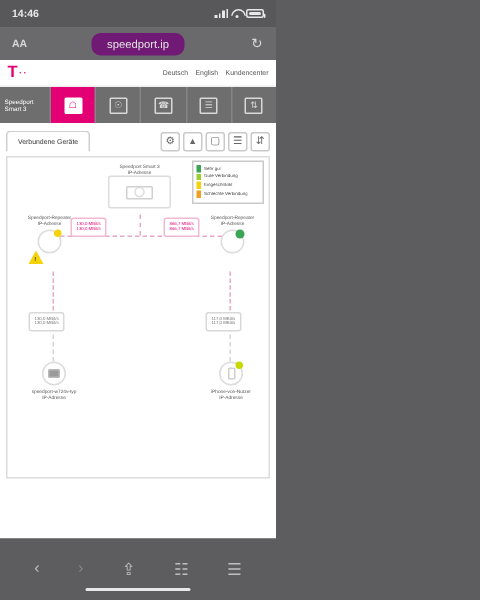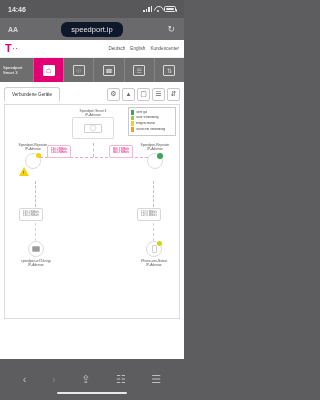--- a/index.html
+++ b/index.html
@@ -36,21 +36,21 @@
   .batt::after{content:"";position:absolute;right:-2px;top:1.5px;width:1px;height:3px;background:#e8e8e8;border-radius:0 1px 1px 0;}
   .batt i{ position:absolute;left:1px;top:1px;bottom:1px;width:8px;background:#e8e8e8;border-radius:1px;}
 
   
   .urlbar{
     height:22px; background:#6a6a6c;
     display:flex; align-items:center; justify-content:center;
     padding:0 6px; position:relative;
   }
   .url-pill{
-    background:#0f172a; border-radius:6px; height:15px;
+    background:#701a75; border-radius:6px; height:15px;
     display:flex; align-items:center; justify-content:center;
     color:#e4e4e4; font-size:7.5px; padding:0 10px;
   }
   .aa{ position:absolute; left:8px; color:#d8d8d8; font-size:7px; font-weight:bold;}
   .reload{ position:absolute; right:9px; color:#d8d8d8; font-size:9px;}
 
   
   .page{ background:#ffffff; height:319px; overflow:hidden; position:relative;}
 
   .brandbar{

